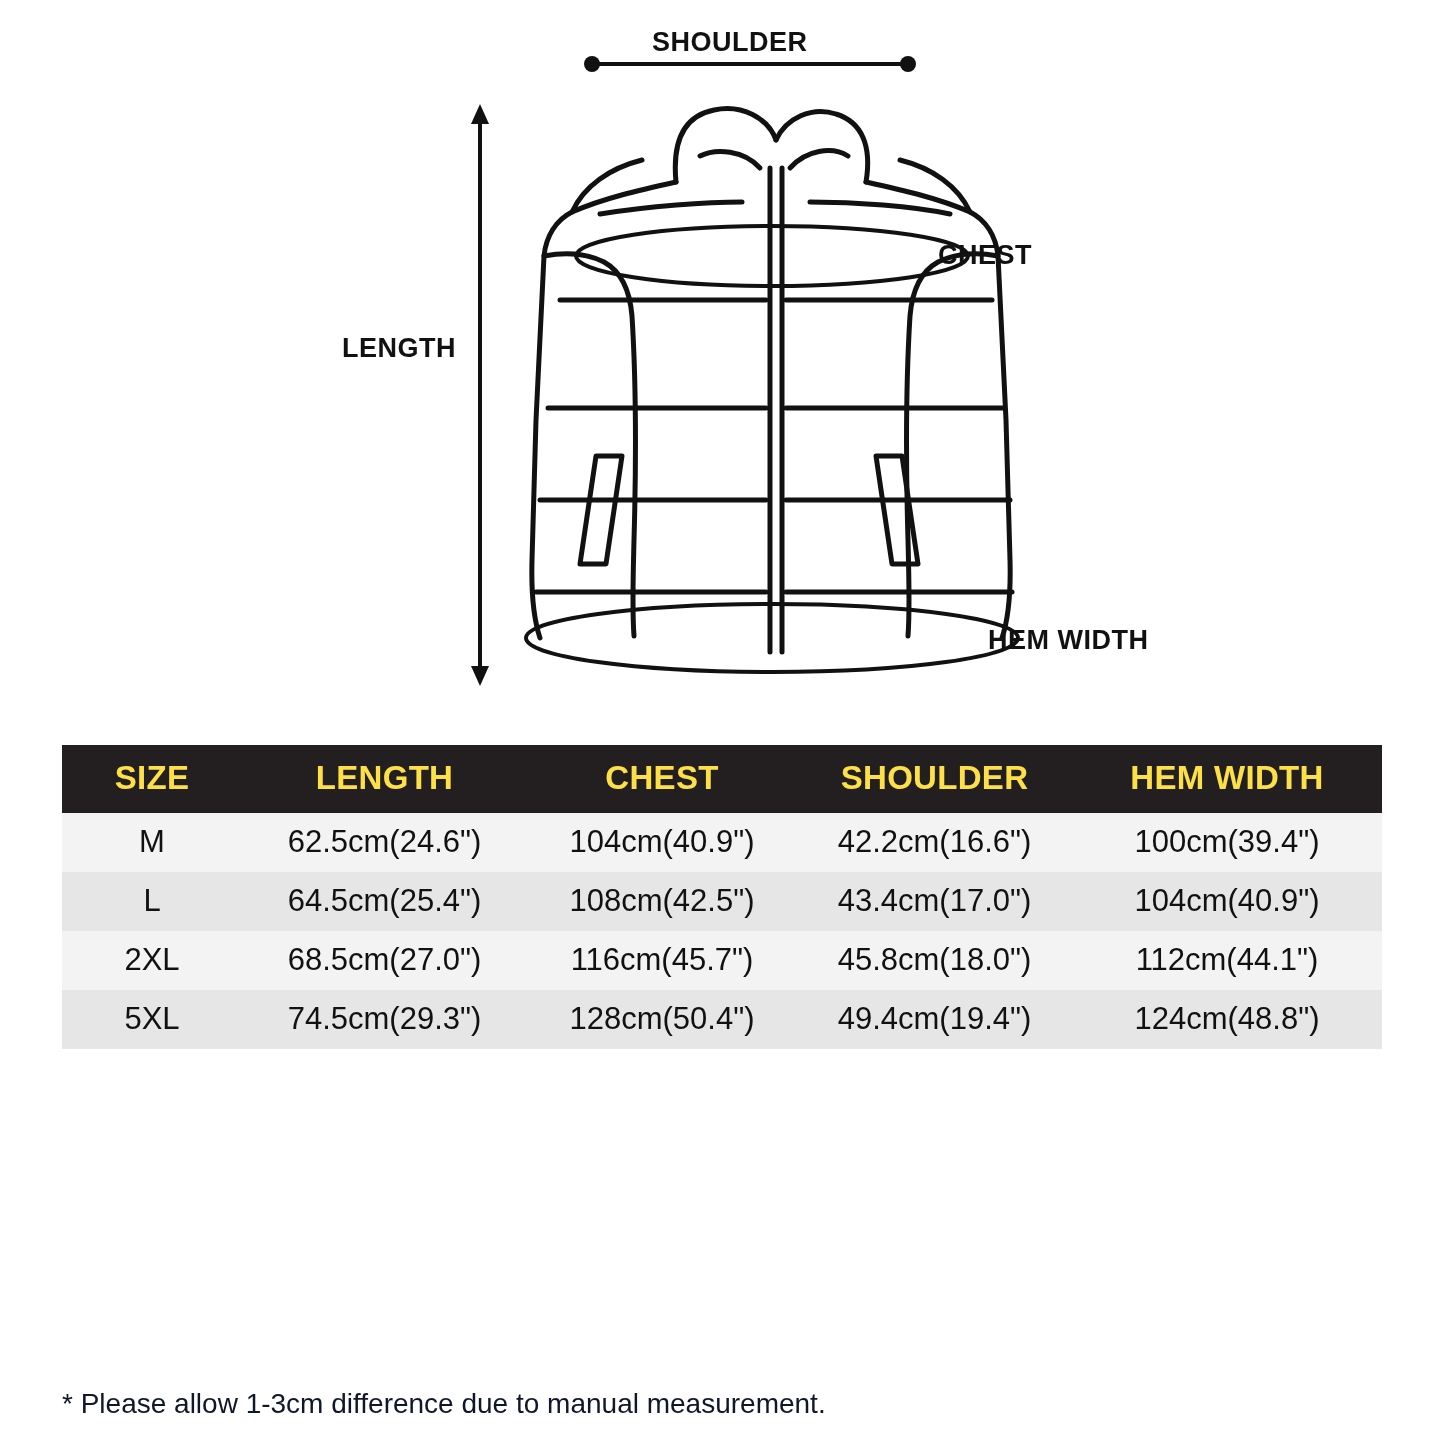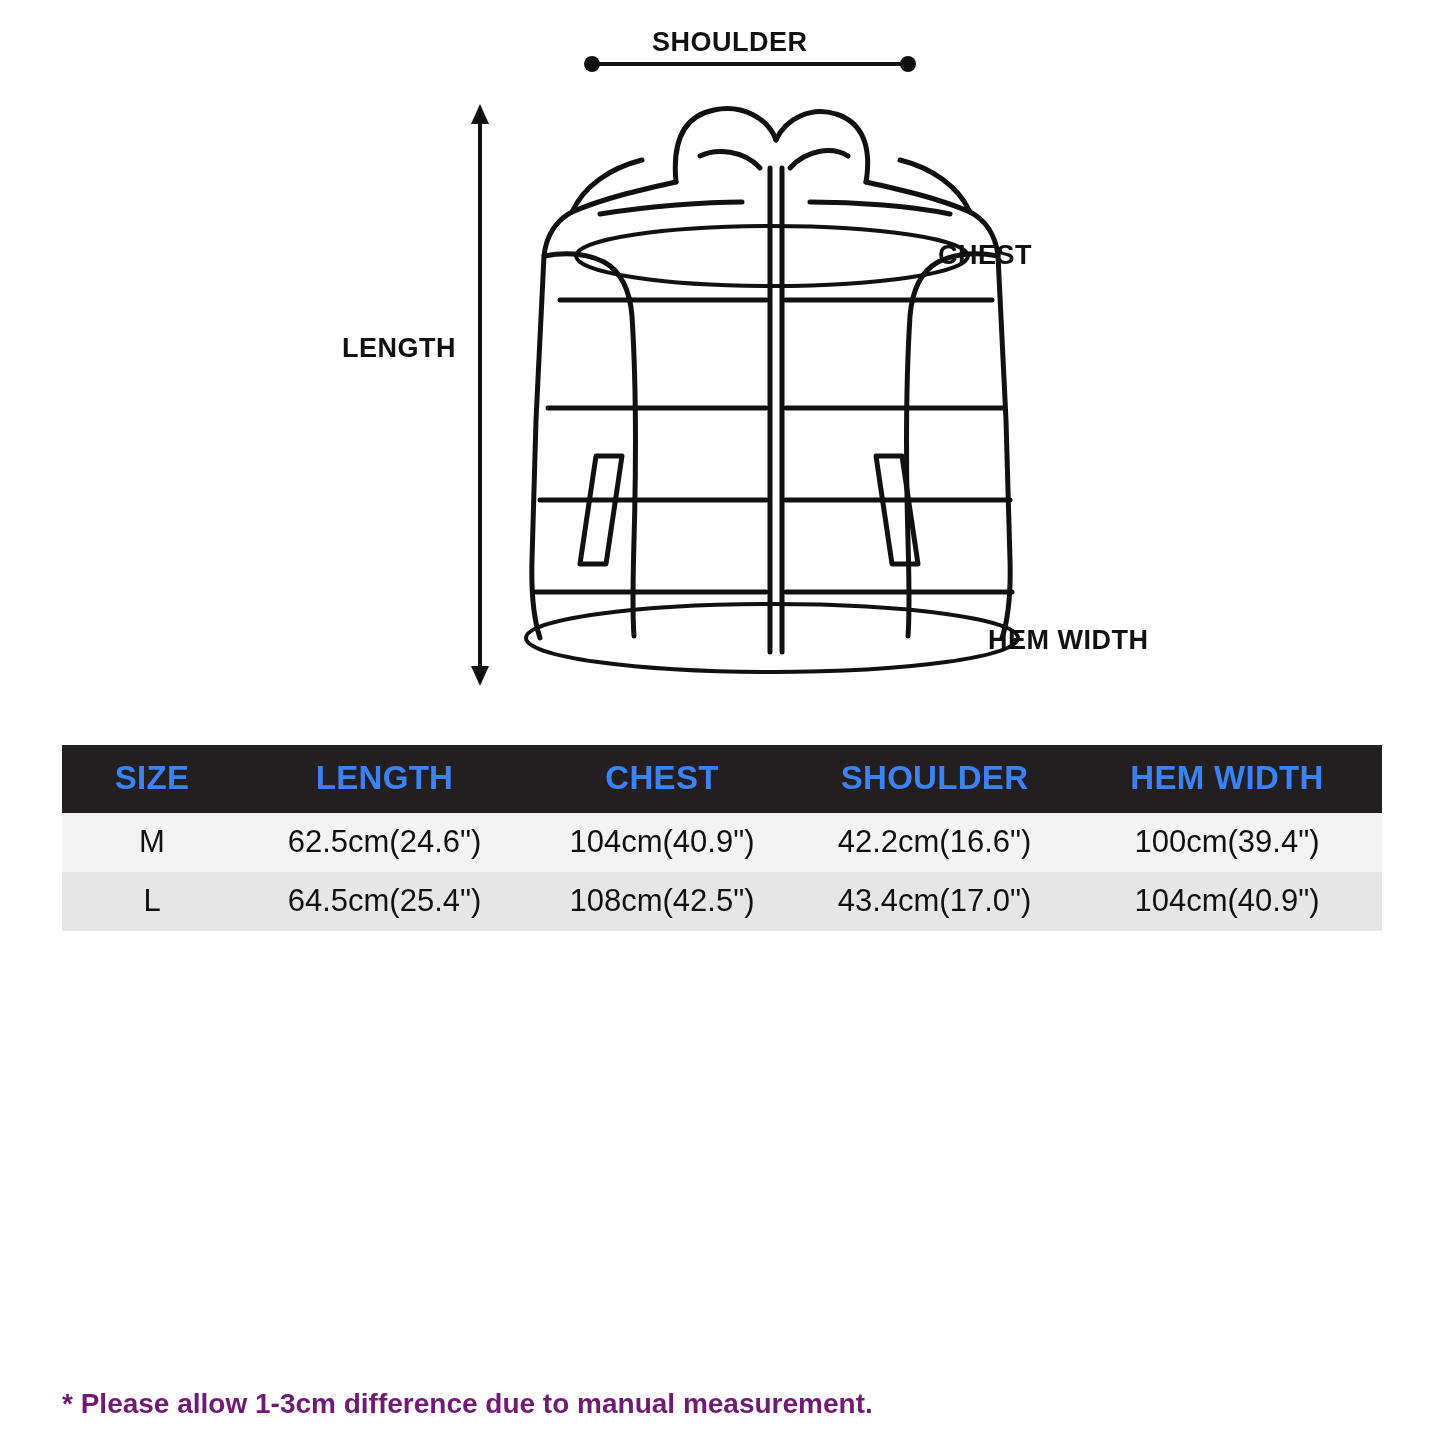--- a/index.html
+++ b/index.html
@@ -51,21 +51,21 @@
     top: 745px;
     width: 1320px;
   }
   table.size-table {
     border-collapse: collapse;
     width: 1320px;
     table-layout: fixed;
   }
   table.size-table th {
     background: #231f20;
-    color: #3b82f6;
+    color: #fde047;
     font-size: 33px;
     font-weight: bold;
     padding: 14px 0 16px 0;
     text-align: center;
     letter-spacing: 0.3px;
   }
   table.size-table td {
     font-size: 31px;
     text-align: center;
     padding: 11px 0 12px 0;
@@ -78,22 +78,22 @@
   col.c-len  { width: 285px; }
   col.c-chest{ width: 270px; }
   col.c-shl  { width: 275px; }
   col.c-hem  { width: 310px; }
 
   .footnote {
     position: absolute;
     left: 62px;
     top: 1388px;
     font-size: 28px;
-    font-weight: bold;
-    color: #701a75;
+    font-weight: normal;
+    color: #0f172a;
     white-space: nowrap;
   }
 </style>
 </head>
 <body>
 
 <div class="page">
 
   <div class="diagram">
     <svg width="1445" height="730" viewBox="0 0 1445 730" xmlns="http://www.w3.org/2000/svg">
@@ -192,19 +192,33 @@
           <td>42.2cm(16.6")</td>
           <td>100cm(39.4")</td>
         </tr>
         <tr>
           <td>L</td>
           <td>64.5cm(25.4")</td>
           <td>108cm(42.5")</td>
           <td>43.4cm(17.0")</td>
           <td>104cm(40.9")</td>
         </tr>
+        <tr>
+          <td>2XL</td>
+          <td>68.5cm(27.0")</td>
+          <td>116cm(45.7")</td>
+          <td>45.8cm(18.0")</td>
+          <td>112cm(44.1")</td>
+        </tr>
+        <tr>
+          <td>5XL</td>
+          <td>74.5cm(29.3")</td>
+          <td>128cm(50.4")</td>
+          <td>49.4cm(19.4")</td>
+          <td>124cm(48.8")</td>
+        </tr>
       </tbody>
     </table>
   </div>
 
   <div class="footnote">* Please allow 1-3cm difference due to manual measurement.</div>
 
 </div>
 
 </body></html>

